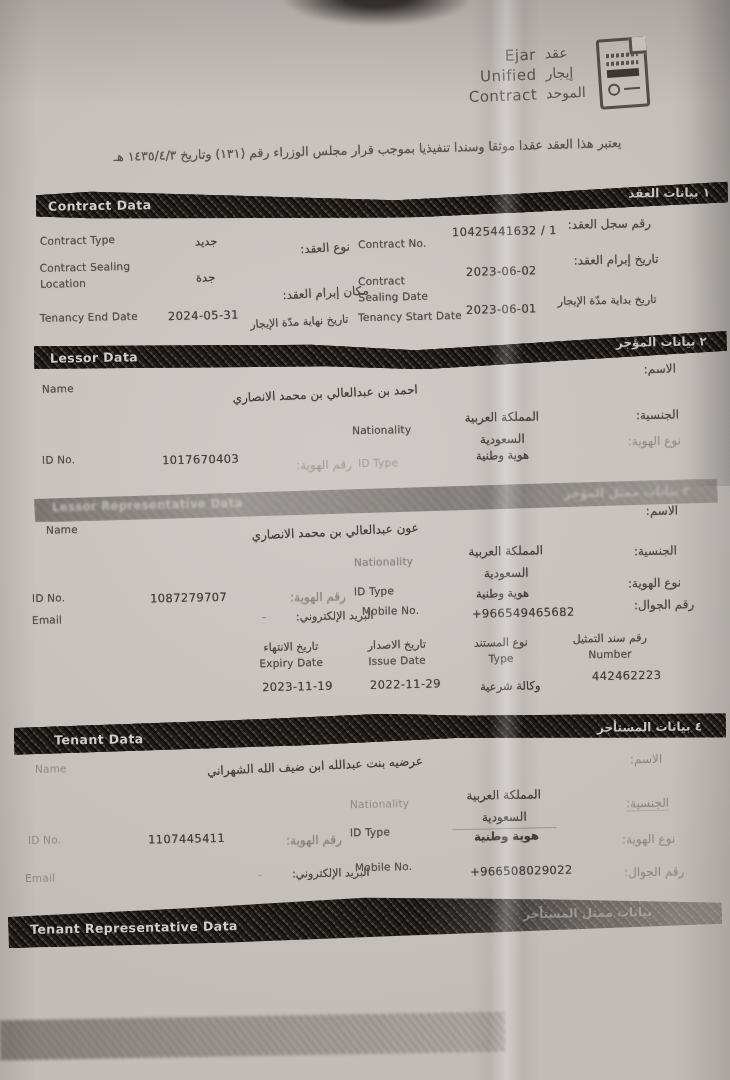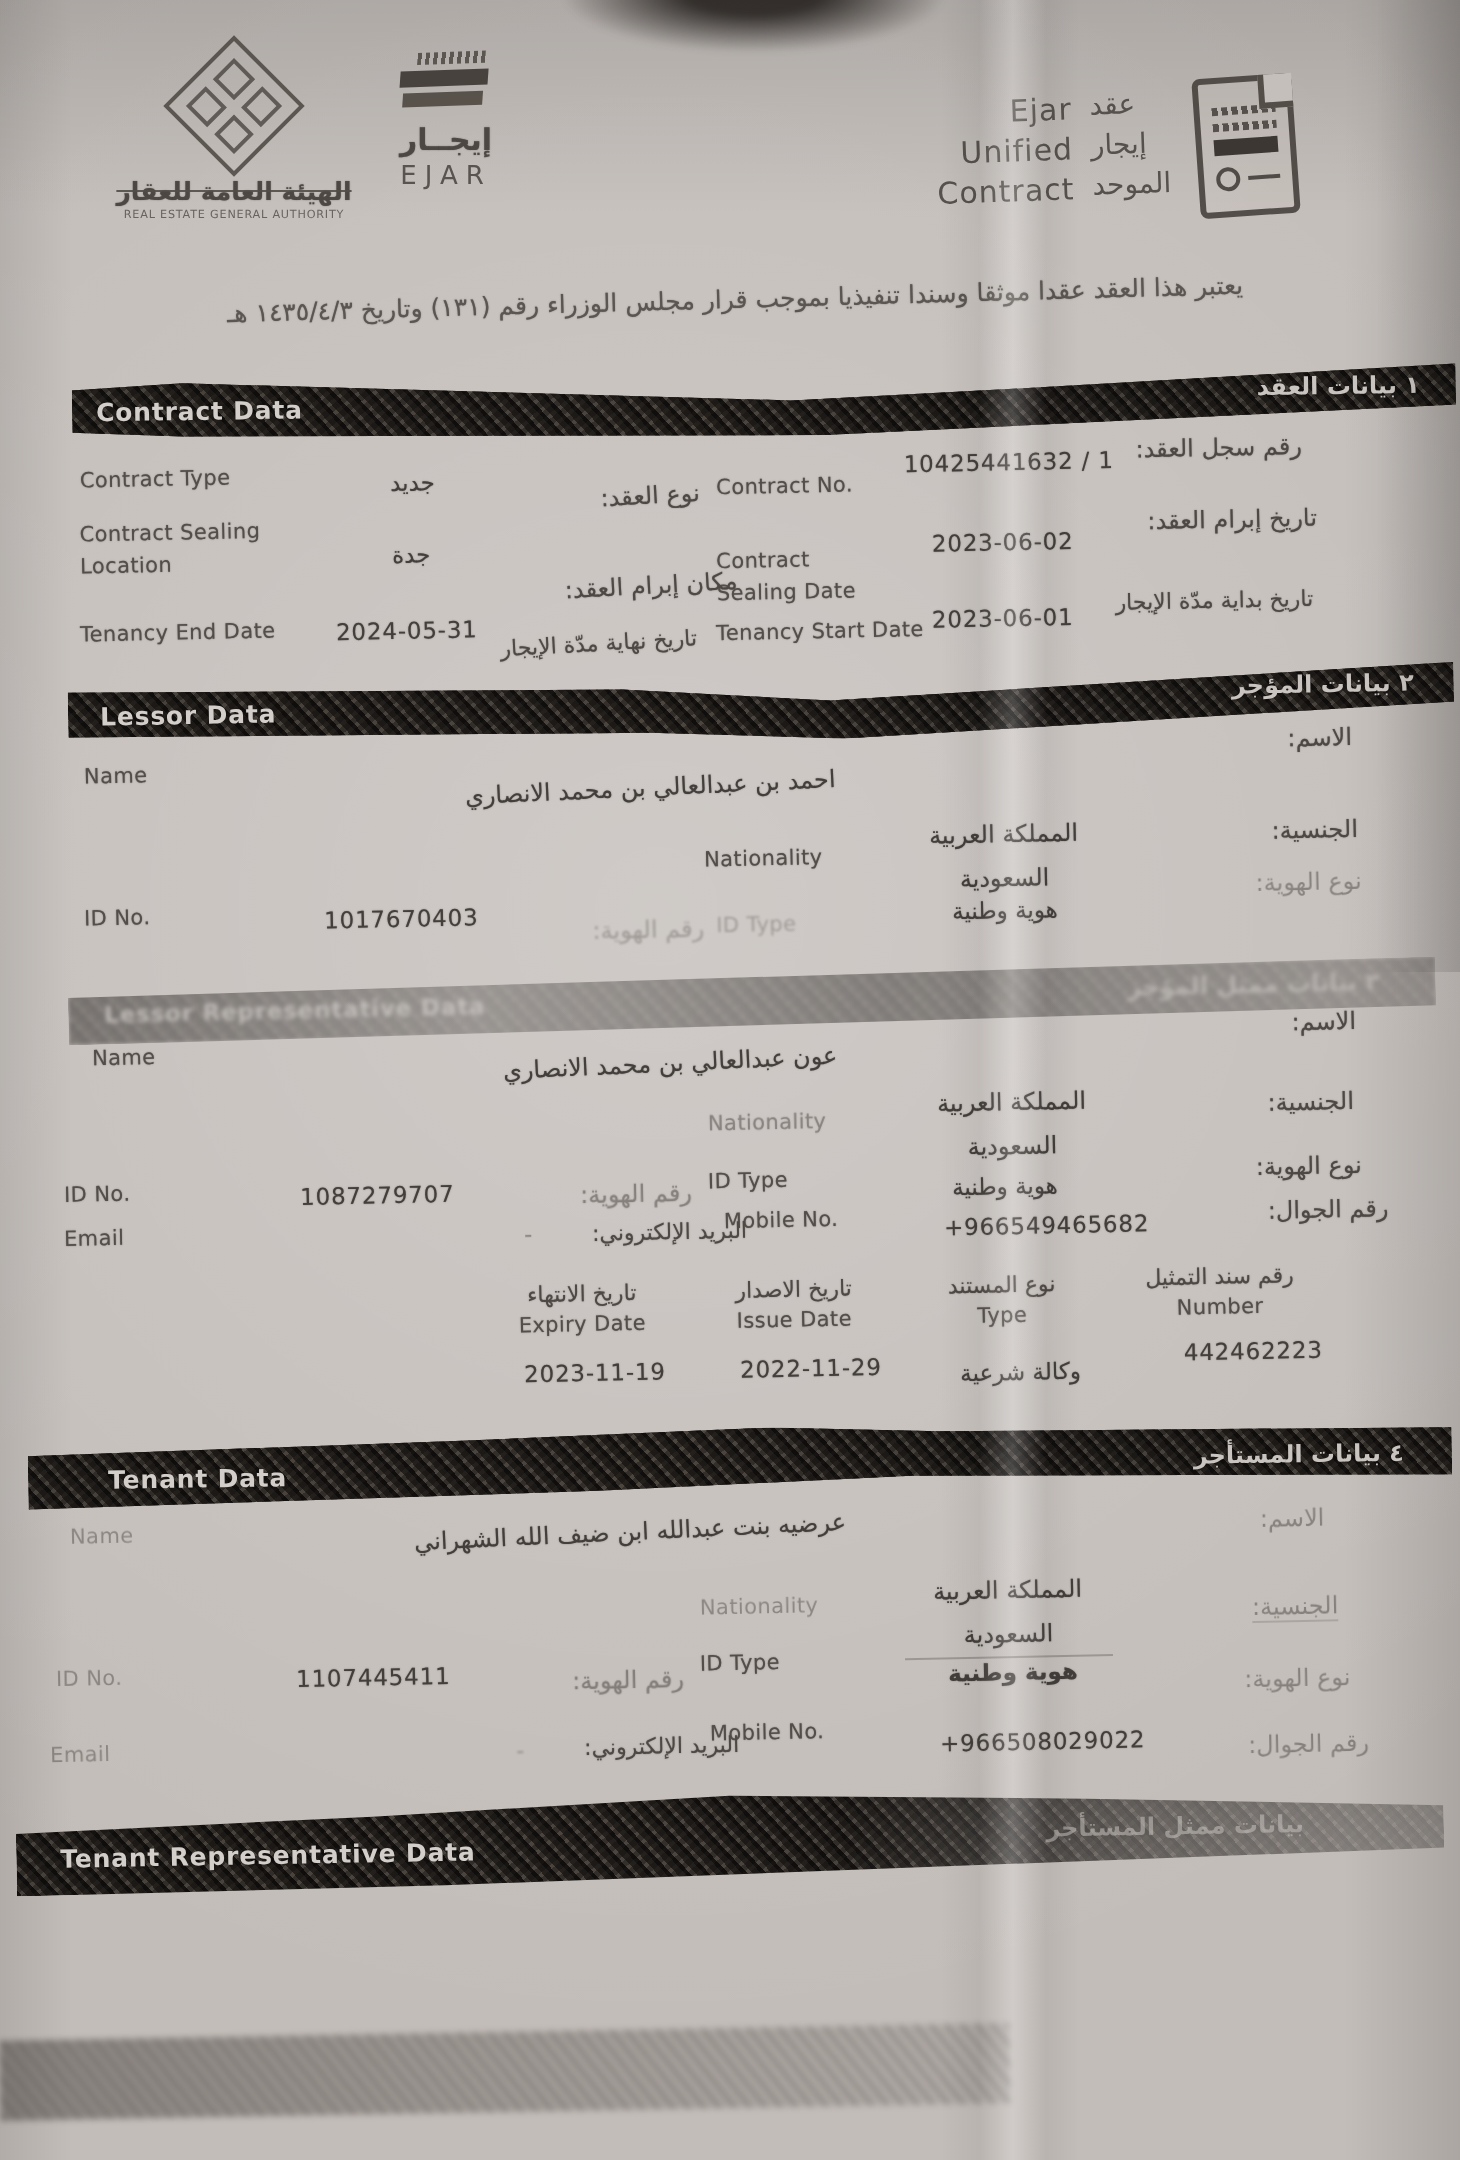--- a/index.html
+++ b/index.html
@@ -77,40 +77,21 @@
       linear-gradient(90deg, rgba(55,50,46,.8), rgba(90,84,78,.5) 45%, rgba(120,113,106,.25) 80%, rgba(140,133,126,0));
   }
 </style>
 </head>
 <body>
 
 <div class="paper">
 
   <div class="blob"></div>
 
-  <div class="abs" style="left:52px;top:24px;width:130px;">
-    <div class="rega-diamond" style="margin:4px auto 10px auto;">
-      <div></div>
-        <div></div>
-        <div></div>
-        <div></div>
-    </div>
-    <div class="ar soft" style="text-align:center;font-size:12.5px;font-weight:bold;text-decoration:line-through;text-decoration-color:rgba(74,69,64,.5);">الهيئة العامة للعقار</div>
-    <div style="text-align:center;font-size:5.6px;letter-spacing:.4px;color:rgba(80,75,70,.8);margin-top:2px;">REAL ESTATE GENERAL AUTHORITY</div>
-  </div>
-
-  <div class="abs" style="left:192px;top:26px;width:62px;">
-    <div style="width:46px;margin:0 auto;transform:rotate(-2deg) skewX(-6deg);">
-      <div class="ejar-stripe" style="height:6px;width:34px;margin-left:8px;background:repeating-linear-gradient(90deg,rgba(70,64,58,.8) 0 2px,transparent 2px 4px);"></div>
-      <div class="ejar-stripe" style="height:8px;width:44px;background:rgba(56,50,45,.88);"></div>
-      <div class="ejar-stripe" style="height:7px;width:40px;margin-left:2px;background:rgba(66,60,53,.82);"></div>
-    </div>
-    <div class="ar soft" style="text-align:center;font-size:15px;font-weight:bold;margin-top:8px;">إيجــار</div>
-    <div style="text-align:center;font-size:13px;letter-spacing:4px;color:rgba(74,69,64,.88);margin-top:2px;">EJAR</div>
-  </div>
+
 
   <div class="abs title-grid" style="left:468px;top:46px;">
     <span class="e">Ejar</span>
     <span class="a" dir="rtl">عقد</span>
     <span class="e">Unified</span>
     <span class="a" dir="rtl">إيجار</span>
     <span class="e">Contract</span>
     <span class="a" dir="rtl">الموحد</span>
   </div>
 

